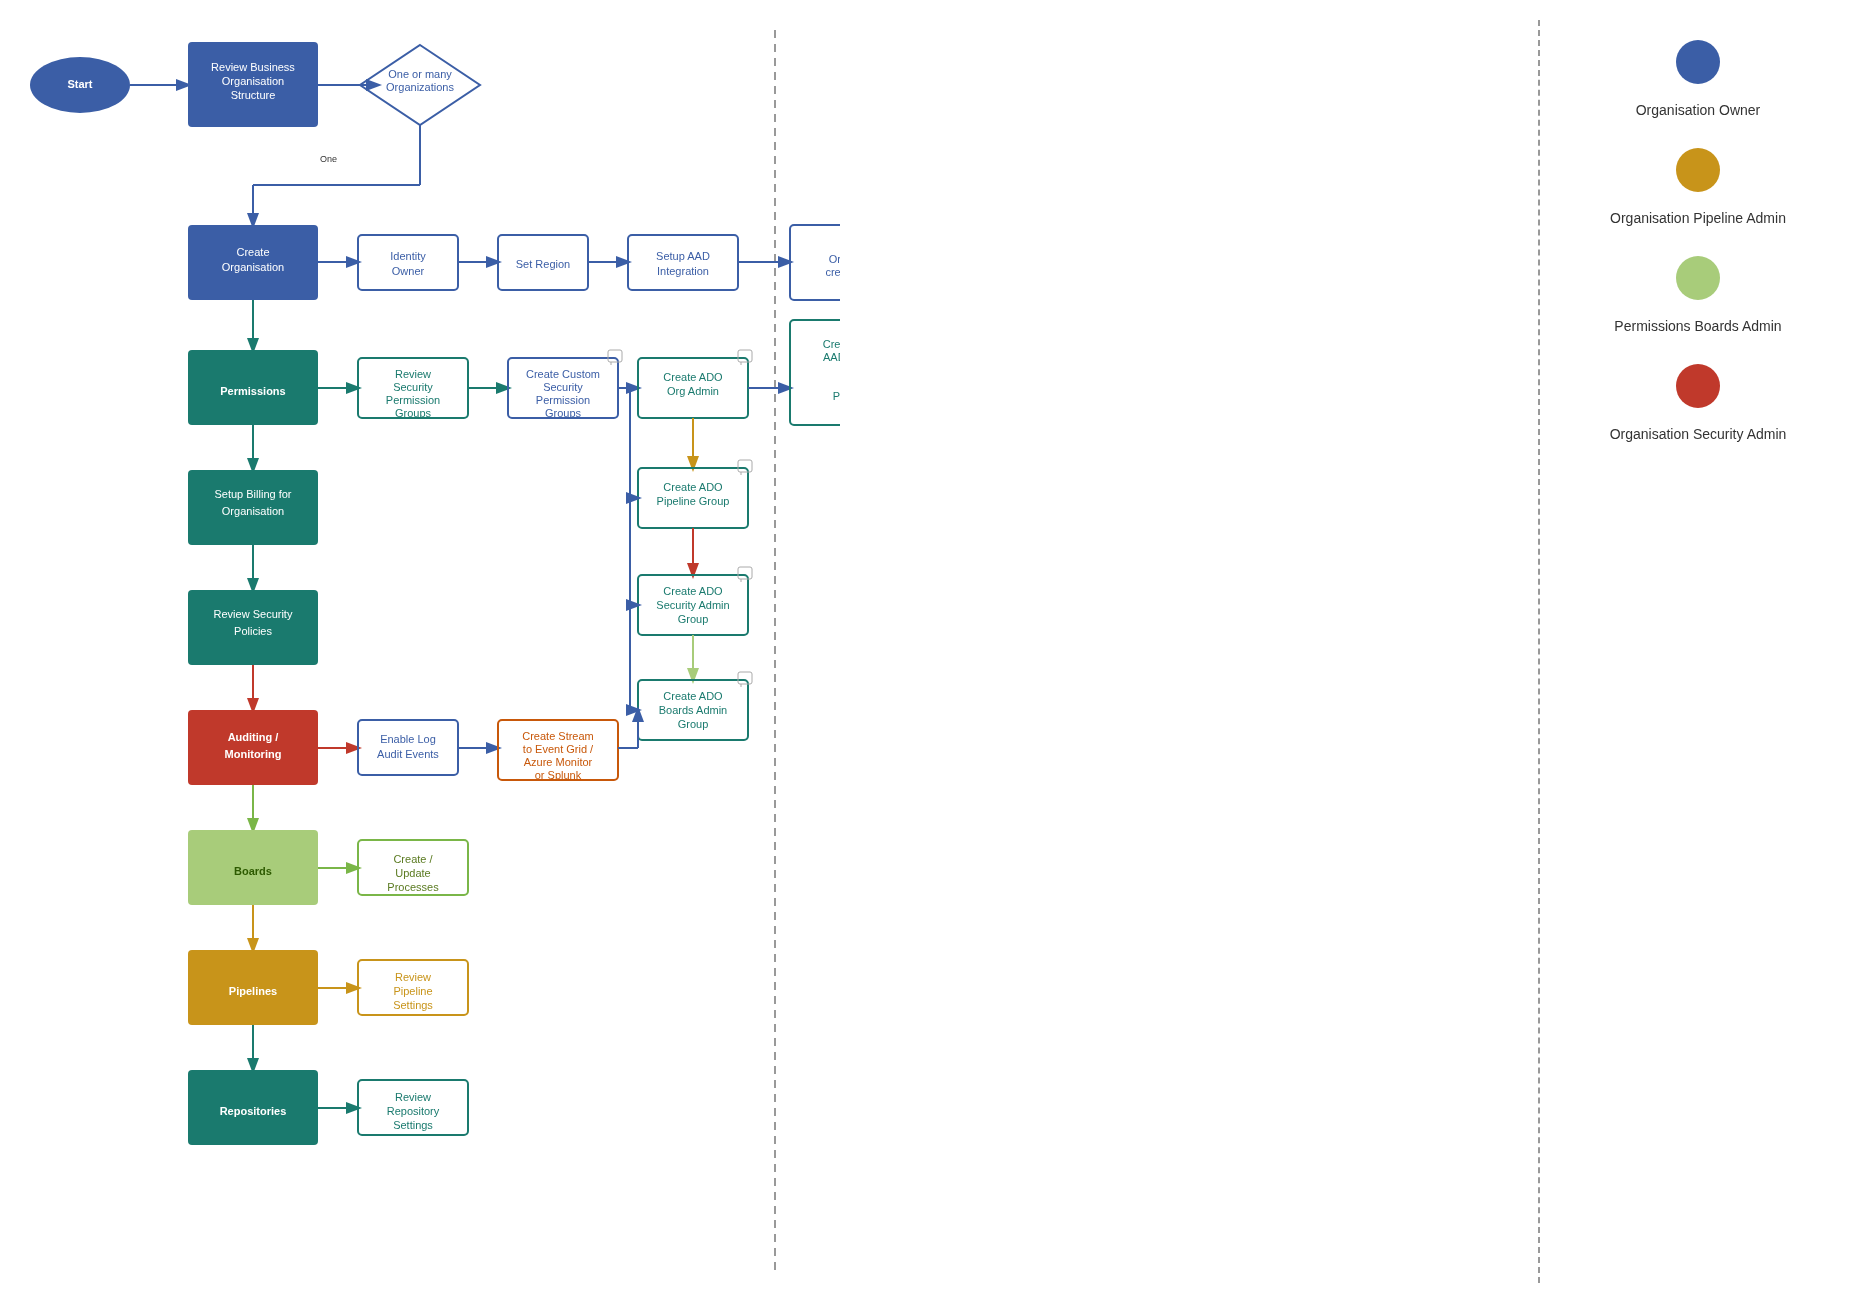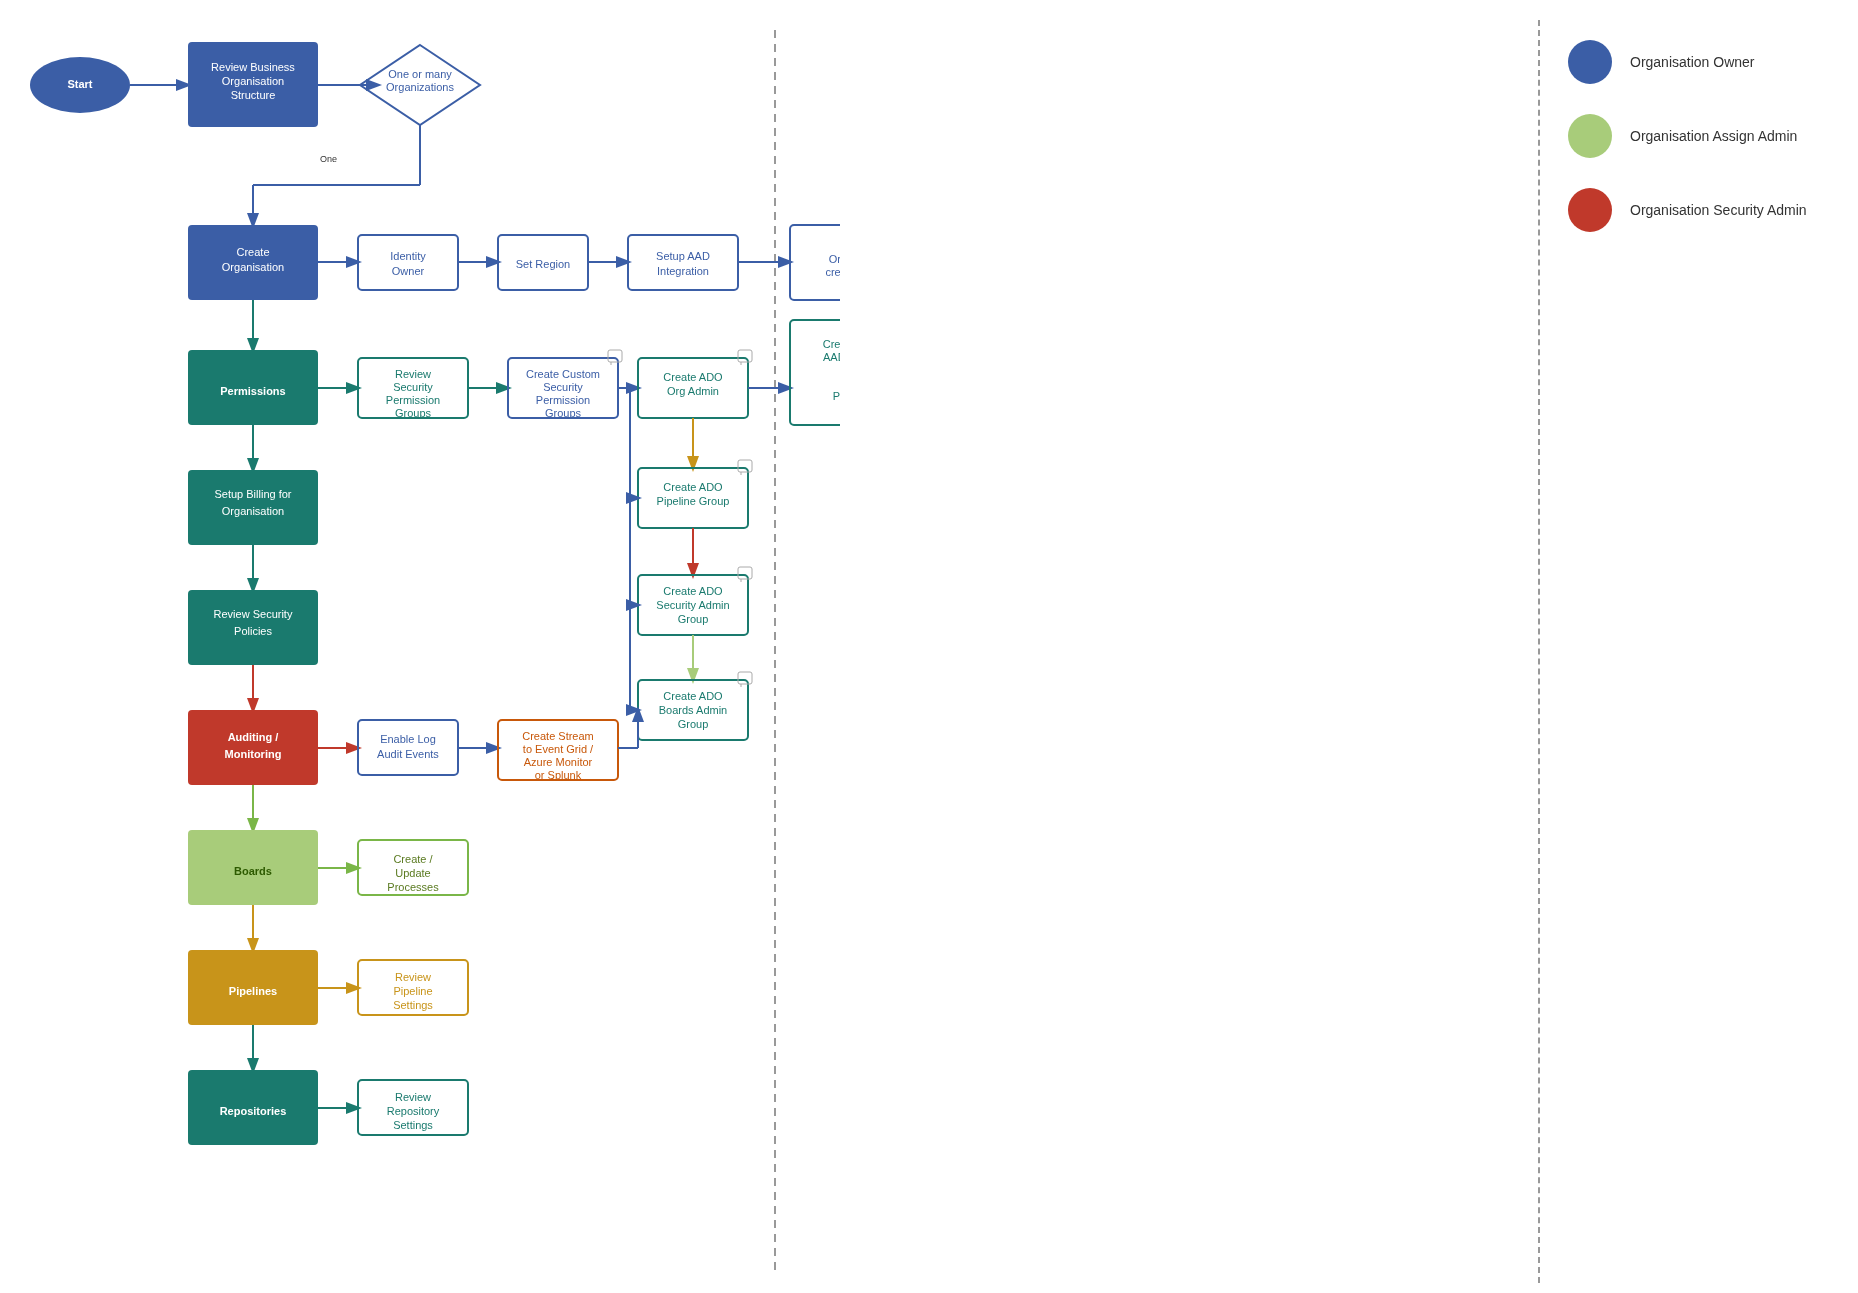--- a/index.html
+++ b/index.html
@@ -39,20 +39,21 @@
       left: 0;
       top: 20px;
       bottom: 20px;
       width: 2px;
       border-left: 2px dashed #999;
     }
     .legend-item {
       display: flex;
       align-items: center;
       gap: 18px;
+      flex-direction: column;
     }
     .legend-circle {
       width: 44px;
       height: 44px;
       border-radius: 50%;
       flex-shrink: 0;
     }
     .legend-label {
       font-size: 14px;
       color: #333;
@@ -302,21 +303,25 @@
       </defs>
     </svg>
   </div>
 
   <div class="legend-area">
     <div class="legend-item">
       <div class="legend-circle" style="background:#3b5ea6;"></div>
       <span class="legend-label">Organisation Owner</span>
     </div>
     <div class="legend-item">
+      <div class="legend-circle" style="background:#c8941a;"></div>
+      <span class="legend-label">Organisation Pipeline Admin</span>
+    </div>
+    <div class="legend-item">
       <div class="legend-circle" style="background:#a8cc7a;"></div>
-      <span class="legend-label">Organisation Assign Admin</span>
+      <span class="legend-label">Permissions Boards Admin</span>
     </div>
     <div class="legend-item">
       <div class="legend-circle" style="background:#c0392b;"></div>
       <span class="legend-label">Organisation Security Admin</span>
     </div>
   </div>
 </div>
 
 </body></html>

